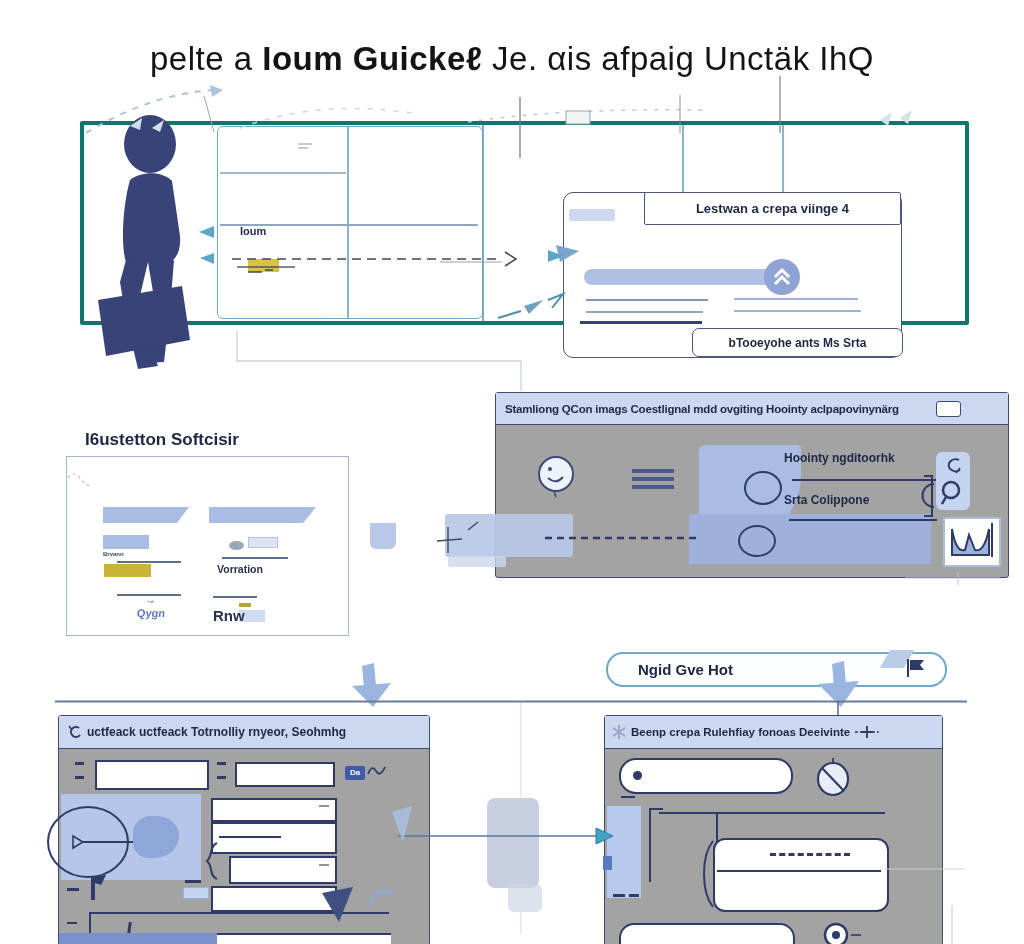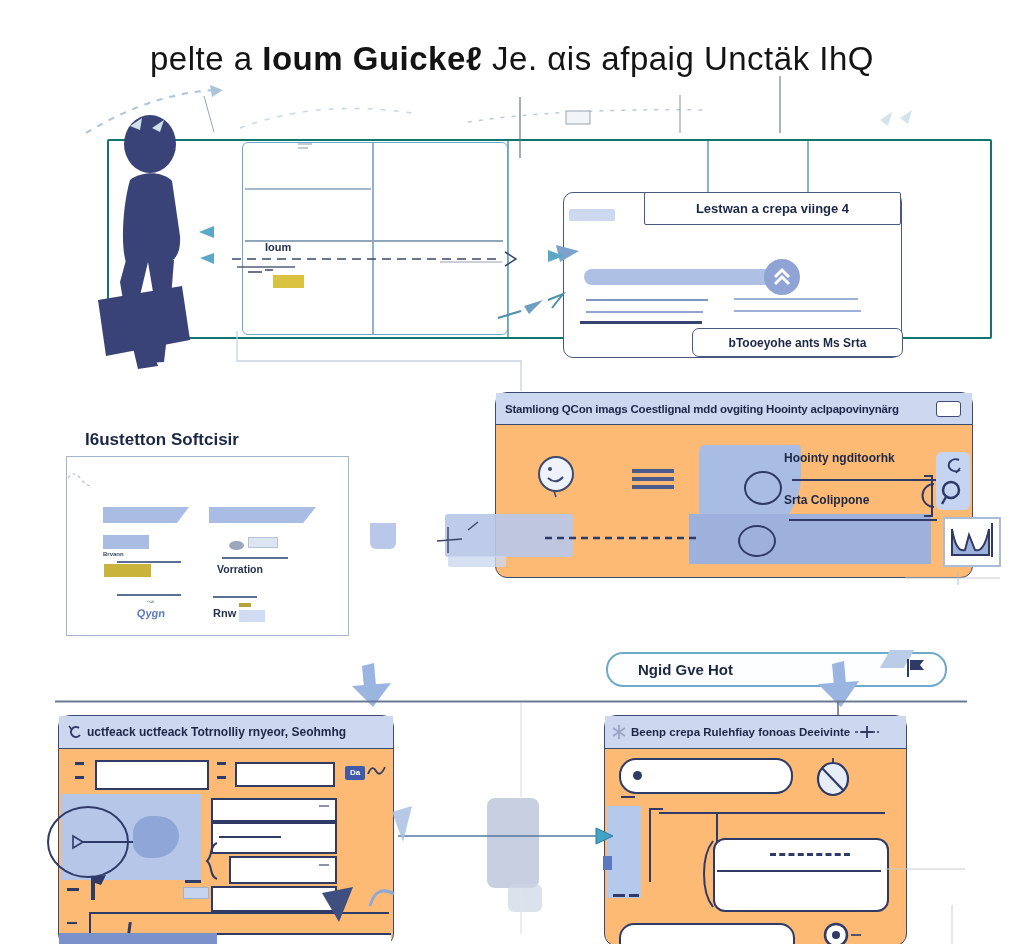--- a/index.html
+++ b/index.html
@@ -1,40 +1,40 @@
 <!DOCTYPE html>
 <html><head>
 <meta charset="utf-8">
 <style>
   html,body{margin:0;padding:0;background:#fff;}
   #page{position:relative;width:1024px;height:944px;background:#ffffff;overflow:hidden;
         font-family:"Liberation Sans",sans-serif;color:#1c2746;}
   .p{position:absolute;}
   .line{position:absolute;background:#8fa3cc;}
-  .win{position:absolute;background:#fdba74;border:1.6px solid #3d4a72;border-radius:12px;}
+  .win{position:absolute;background:#a3a3a3;border:1.6px solid #3d4a72;border-radius:3px;padding-left:36px;}
   .winhead{position:absolute;left:0;top:0;right:0;height:31px;background:#ccd8f0;
            border-bottom:1.6px solid #3d4a72;display:flex;align-items:center;
            font-weight:bold;font-size:12px;color:#1c2746;white-space:nowrap;overflow:hidden;}
   .pill{position:absolute;background:#fdfeff;border:2.5px solid #6fa9c9;border-radius:17px;
         display:flex;align-items:center;font-weight:bold;font-size:15px;color:#1c2746;}
   .tab{position:absolute;background:#fff;border:1.6px solid #4a5880;display:flex;
        align-items:center;justify-content:center;font-weight:bold;color:#1c2746;}
   .wirebox{position:absolute;background:#fff;border:2px solid #2f3b66;}
   .tinydash{position:absolute;background:#2f3b66;}
   #title{position:absolute;left:0;right:0;top:40px;text-align:center;font-size:33px;
          color:#141414;letter-spacing:.5px;}
   #title b{font-weight:bold;}
   svg{display:block;}
 </style>
 </head>
 <body>
 
 <div id="page">
 
-  <div class="p" style="left:80px;top:139px;width:881px;height:196px;border:2px solid #0f766e;border-radius:2px;margin-left:27px;">
+  <div class="p" style="left:80px;top:121px;width:881px;height:196px;border:4px solid #0f766e;border-radius:2px;">
     <div class="line" style="left:398px;top:0;width:2px;height:100%;background:#79b0c9;"></div>
     <div class="line" style="left:598px;top:0;width:1.5px;height:100%;background:#86b6cd;"></div>
     <div class="line" style="left:698px;top:0;width:1.5px;height:100%;background:#86b6cd;"></div>
 
     <div class="p" style="left:133px;top:1px;width:264px;height:191px;border:1.6px solid #6fa8c6;border-radius:6px;">
       <div class="line" style="left:129px;top:0;width:1.6px;height:100%;background:#8fb4c9;"></div>
       <div class="line" style="left:2px;top:45px;width:126px;height:1.6px;background:#a4b8ca;"></div>
       <div class="line" style="left:2px;top:97px;width:258px;height:1.6px;background:#8fa6bb;"></div>
       <div class="p" style="left:22px;top:98px;font-size:11px;font-weight:bold;color:#26304f;">Ioum</div>
       <div class="p" style="left:30px;top:132px;width:31px;height:13px;background:#d8c23f;"></div>
@@ -83,21 +83,21 @@
     <div class="p" style="left:162px;top:84px;width:15px;height:9px;background:#9aa7bd;border-radius:50%;"></div>
     <div class="p" style="left:181px;top:80px;width:28px;height:9px;background:#dde5f3;border:1px solid #b6c2d8;"></div>
     <div class="line" style="left:155px;top:100px;width:66px;height:1.6px;background:#5b6f92;"></div>
     <div class="p" style="left:150px;top:106px;font-size:10.5px;font-weight:bold;color:#26304f;">Vorration</div>
     <div class="line" style="left:50px;top:137px;width:64px;height:1.6px;background:#5b6f92;"></div>
     <div class="line" style="left:146px;top:139px;width:44px;height:1.6px;background:#5b6f92;"></div>
     <div class="p" style="left:80px;top:140px;font-size:8px;color:#8a93a8;">↝</div>
     <div class="p" style="left:70px;top:150px;font-size:11px;font-weight:bold;color:#5b79c0;transform:skewX(-6deg);">Qygn</div>
     <div class="p" style="left:172px;top:146px;width:12px;height:4px;background:#b6a33a;"></div>
     <div class="p" style="left:172px;top:153px;width:26px;height:12px;background:#cfdcf2;"></div>
-    <div class="p" style="left:146px;top:150px;font-size:11px;font-weight:bold;color:#26304f;">Rnw</div>
+    <div class="p" style="left:146px;top:150px;font-size:15px;font-weight:bold;color:#26304f;">Rnw</div>
   </div>
 
   <div class="p" style="left:370px;top:523px;width:26px;height:26px;background:#b9c8e8;border-radius:0 0 6px 6px;"></div>
 
   <div class="win" style="left:495px;top:392px;width:476px;height:184px;">
     <div class="winhead" style="font-size:11.5px;letter-spacing:-0.2px;">
       <span style="padding-left:9px;">Stamliong QCon imags Coestlignal mdd ovgiting Hoointy aclpapovinynärg</span>
     </div>
     <div class="p" style="left:440px;top:8px;width:23px;height:14px;background:#fff;border:1.6px solid #3d4a72;border-radius:3px;"></div>
 

